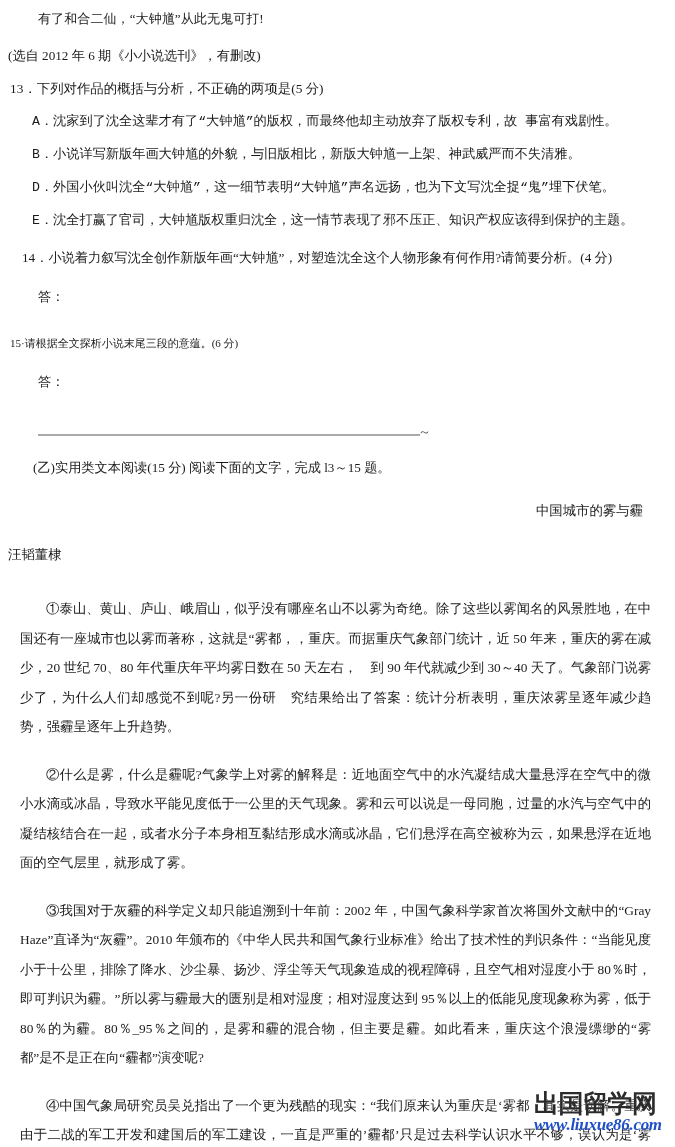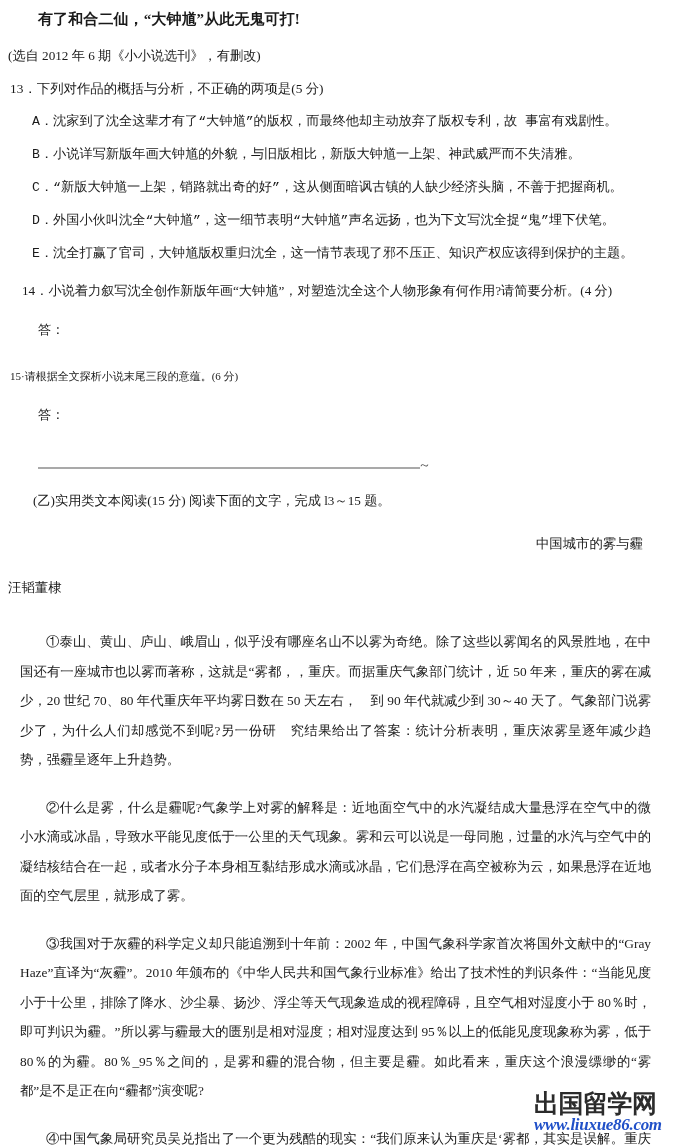--- a/index.html
+++ b/index.html
@@ -31,24 +31,23 @@
     line-height: 26px;
     letter-spacing: 0.1px;
     white-space: nowrap;
   }
 
   .indent2 { text-indent: 26px; }
 
   
   .top-line {
     padding-left: 30px;
-    font-size: 15px;
+    font-size: 13px;
     line-height: 28px;
     padding-top: 5px;
-    font-weight: bold;
   }
 
   .citation {
     text-align: left;
     font-size: 13.2px;
     line-height: 28px;
     padding-right: 4px;
     padding-top: 9px;
   }
 
@@ -194,23 +193,20 @@
   <div class="q-stem">13．下列对作品的概括与分析，不正确的两项是(5 分)</div>
 
   <div class="opt">
     <span class="tag">A．</span><span>沈家到了沈全这辈才有了“大钟馗”的版权，而最终他却主动放弃了版权专利，故 事富有戏剧性。</span>
   </div>
 
   <div class="opt">
     <span class="tag">B．</span><span>小说详写新版年画大钟馗的外貌，与旧版相比，新版大钟馗一上架、神武威严而不失清雅。</span>
   </div>
 
-  <div class="opt">
-    <span class="tag">C．</span><span>“新版大钟馗一上架，销路就出奇的好”，这从侧面暗讽古镇的人缺少经济头脑，不善于把握商机。</span>
-  </div>
 
   <div class="opt">
     <span class="tag">D．</span><span>外国小伙叫沈全“大钟馗”，这一细节表明“大钟馗”声名远扬，也为下文写沈全捉“鬼”埋下伏笔。</span>
   </div>
 
   <div class="opt">
     <span class="tag">E．</span><span>沈全打赢了官司，大钟馗版权重归沈全，这一情节表现了邪不压正、知识产权应该得到保护的主题。</span>
   </div>
 
   <div class="q14">14．小说着力叙写沈全创作新版年画“大钟馗”，对塑造沈全这个人物形象有何作用?请简要分析。(4 分)</div>

